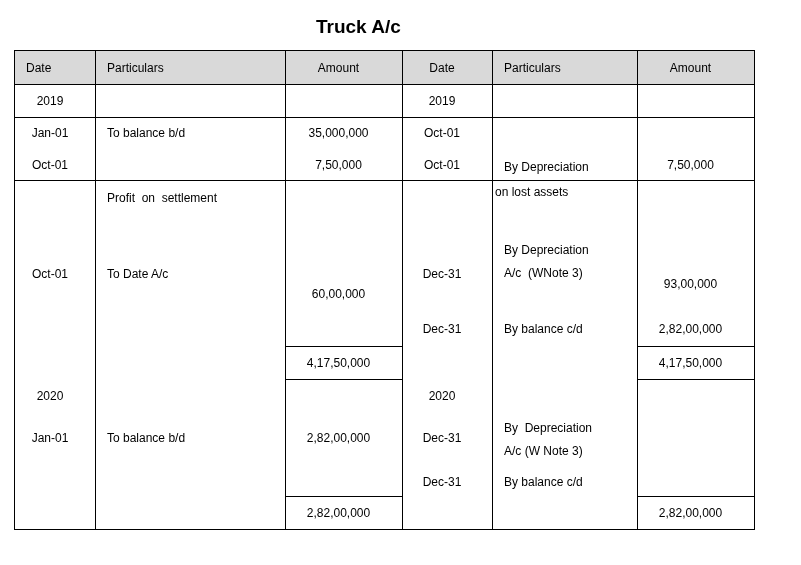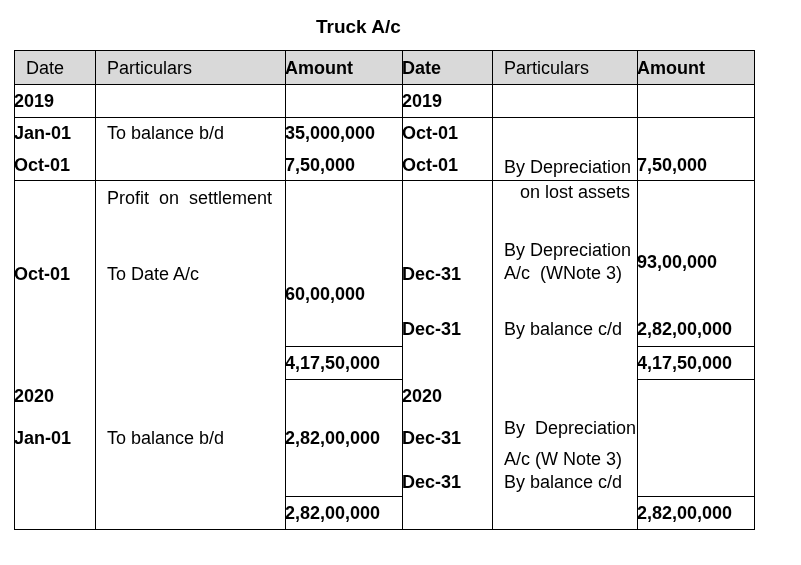--- a/index.html
+++ b/index.html
@@ -6,22 +6,22 @@
     body { width: 801px; height: 565px; position: relative; overflow: hidden;
            font-family: "Liberation Sans", sans-serif; color: #000; }
     .title { position: absolute; left: 0; width: 716px; top: 16px; text-align: center;
              font-weight: bold; font-size: 19px; padding-left: 0; }
     .title span { position: absolute; left: 316px; top: 0; white-space: nowrap; }
     .ledger { position: absolute; left: 0; top: 0; width: 801px; height: 565px; }
     .hdr-bg { position: absolute; left: 15px; top: 51px; width: 739px; height: 33px; background: #d9d9d9; }
     .line { position: absolute; background: #000; }
     .h { height: 1px; }
     .v { width: 1px; }
-    .t { position: absolute; font-size: 18px; line-height: 21px; white-space: nowrap; }
-    .r { text-align: left; font-weight: bold; }
+    .t { position: absolute; font-size: 12px; line-height: 21px; white-space: nowrap; }
+    .r { text-align: center; }
     .just { text-align: justify; text-align-last: left; }
   </style>
 </head>
 <body>
 
 <div class="title">
   <span>Truck A/c</span>
 </div>
 
 <div class="ledger">
@@ -71,43 +71,43 @@
   <div class="t r" style="left:14px; width:72px; top:264px;">Oct-01</div>
   <div class="t" style="left:107px; top:264px;">To Date A/c</div>
   <div class="t r" style="left:285px; width:107px; top:264px;margin-top:20px;">60,00,000</div>
 
   <div class="t r" style="left:285px; width:107px; top:353px;">4,17,50,000</div>
 
   <div class="t r" style="left:402px; width:80px; top:123px;">Oct-01</div>
 
   <div class="t r" style="left:402px; width:80px; top:155px;">Oct-01</div>
   <div class="t" style="left:504px; top:157px;">By Depreciation</div>
-  <div class="t" style="left:520px; top:182px;">on lost assets</div>
+  <div class="t" style="left:495px; top:182px;">on lost assets</div>
   <div class="t r" style="left:637px; width:107px; top:155px;">7,50,000</div>
 
   <div class="t" style="left:504px; top:240px;">By Depreciation</div>
   <div class="t" style="left:504px; top:263px; white-space:pre;">A/c  (WNote 3)</div>
   <div class="t r" style="left:402px; width:80px; top:264px;">Dec-31</div>
-  <div class="t r" style="left:637px; width:107px; top:252px;">93,00,000</div>
+  <div class="t r" style="left:637px; width:107px; top:274px;">93,00,000</div>
 
   <div class="t r" style="left:402px; width:80px; top:319px;">Dec-31</div>
   <div class="t" style="left:504px; top:319px;">By balance c/d</div>
   <div class="t r" style="left:637px; width:107px; top:319px;">2,82,00,000</div>
 
   <div class="t r" style="left:637px; width:107px; top:353px;">4,17,50,000</div>
 
   <div class="t r" style="left:14px; width:72px; top:386px;">2020</div>
   <div class="t r" style="left:402px; width:80px; top:386px;">2020</div>
 
   <div class="t r" style="left:14px; width:72px; top:428px;">Jan-01</div>
   <div class="t" style="left:107px; top:428px;">To balance b/d</div>
   <div class="t r" style="left:285px; width:107px; top:428px;">2,82,00,000</div>
 
   <div class="t r" style="left:402px; width:80px; top:428px;">Dec-31</div>
   <div class="t" style="left:504px; top:418px; white-space:pre;">By  Depreciation</div>
-  <div class="t" style="left:504px; top:441px;margin-top:8px;">A/c (W Note 3)</div>
+  <div class="t" style="left:504px; top:441px;">A/c (W Note 3)</div>
 
   <div class="t r" style="left:402px; width:80px; top:472px;">Dec-31</div>
   <div class="t" style="left:504px; top:472px;">By balance c/d</div>
 
   <div class="t r" style="left:285px; width:107px; top:503px;">2,82,00,000</div>
   <div class="t r" style="left:637px; width:107px; top:503px;">2,82,00,000</div>
 </div>
 
 </body></html>

